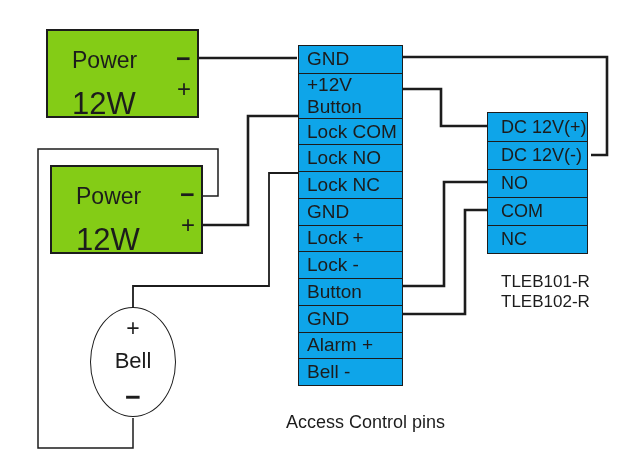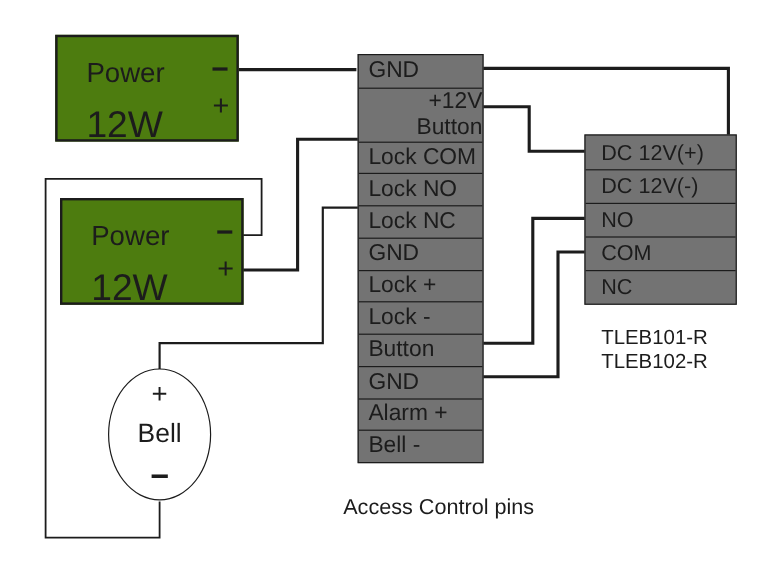--- a/index.html
+++ b/index.html
@@ -3,41 +3,41 @@
 <meta charset="utf-8">
 <style>
   html,body{margin:0;padding:0;background:#ffffff;}
   .canvas{
     position:relative;width:635px;height:473px;background:#ffffff;
     font-family:"Liberation Sans", sans-serif;color:#1c1c1c;overflow:hidden;
   }
   .wires{position:absolute;left:0;top:0;width:635px;height:473px;}
   .wires polyline{fill:none;stroke:#1c1c1c;}
 
-  .psu{position:absolute;width:153px;height:89px;border:2.5px solid #1c1c1c;background:#4d7c0f;box-sizing:border-box;}
+  .psu{position:absolute;width:153px;height:89px;border:2.5px solid #1c1c1c;background:#84cc16;box-sizing:border-box;}
   .psu1{left:46px;top:29px;}
   .psu2{left:50px;top:165px;}
   .psu .psu-name{position:absolute;left:24px;top:16px;font-size:23px;}
   .psu .psu-watt{position:absolute;left:24px;top:55px;font-size:31px;}
   .psu .t-minus{position:absolute;left:128px;top:13px;font-size:25px;font-weight:700;}
   .psu .t-plus{position:absolute;left:129px;top:44px;font-size:24px;}
 
   .lock{position:absolute;left:90px;top:307px;width:86px;height:110px;
     border:1.6px solid #1c1c1c;border-radius:50%;background:#fff;box-sizing:border-box;}
   .lock span{position:absolute;left:0;width:100%;text-align:center;}
   .lock .l-plus{top:7px;font-size:23px;}
   .lock .l-name{top:40px;font-size:22px;}
   .lock .l-minus{top:74px;font-size:27px;font-weight:700;}
 
-  .tblock{position:absolute;border:1.7px solid #1c1c1c;background:#737373;box-sizing:border-box;display:grid;text-align:right;}
+  .tblock{position:absolute;border:1.7px solid #1c1c1c;background:#0ea5e9;box-sizing:border-box;display:grid;}
   .tblock .trow{display:flex;align-items:center;border-top:1.7px solid #1c1c1c;}
   .tblock .trow:first-child{border-top:none;}
   .ac-block{left:298px;top:45px;width:105px;height:341px;grid-template-rows:repeat(12,1fr);}
   .ac-block .trow{padding-left:8px;font-size:19px;}
-  .relay-block{left:487px;top:112px;width:127px;height:142px;grid-template-rows:repeat(5,1fr);}
+  .relay-block{left:487px;top:112px;width:101px;height:142px;grid-template-rows:repeat(5,1fr);}
   .relay-block .trow{padding-left:13px;font-size:18px;}
 
   .models{position:absolute;left:501px;top:272px;font-size:17px;line-height:19.5px;}
   .caption{position:absolute;left:286px;top:412px;font-size:18px;}
 </style>
 </head>
 <body>
 
 <div class="canvas">
 

